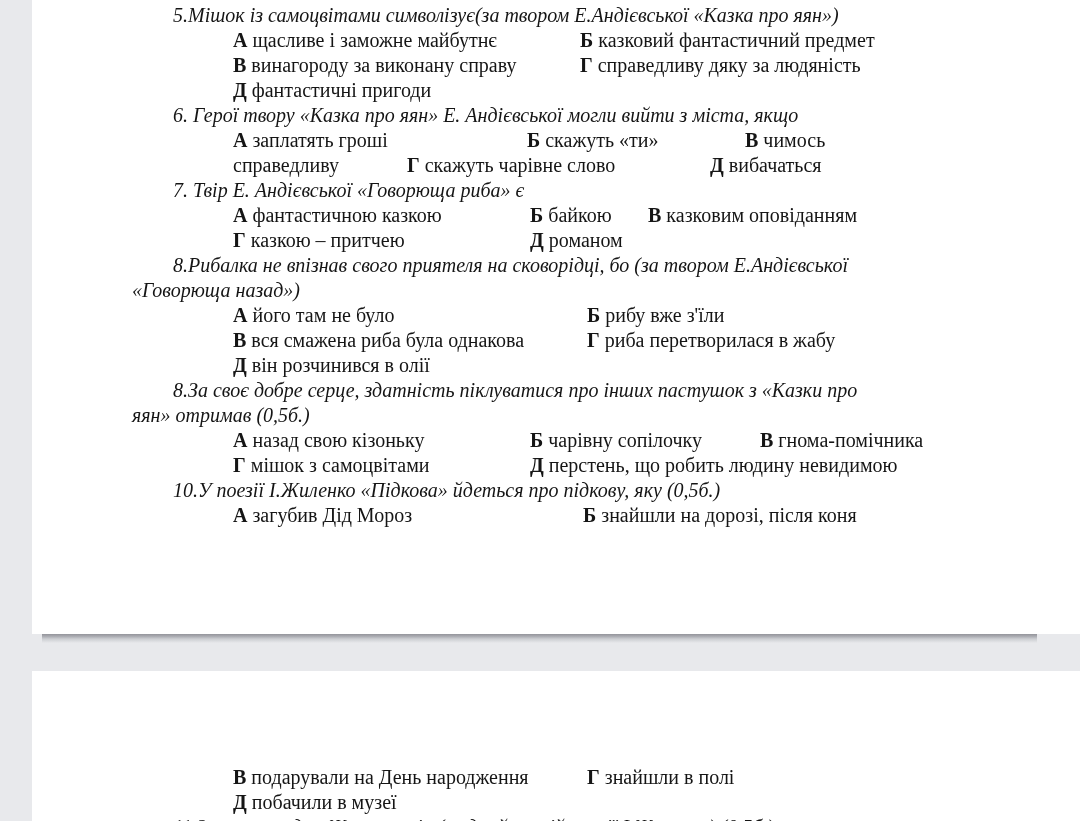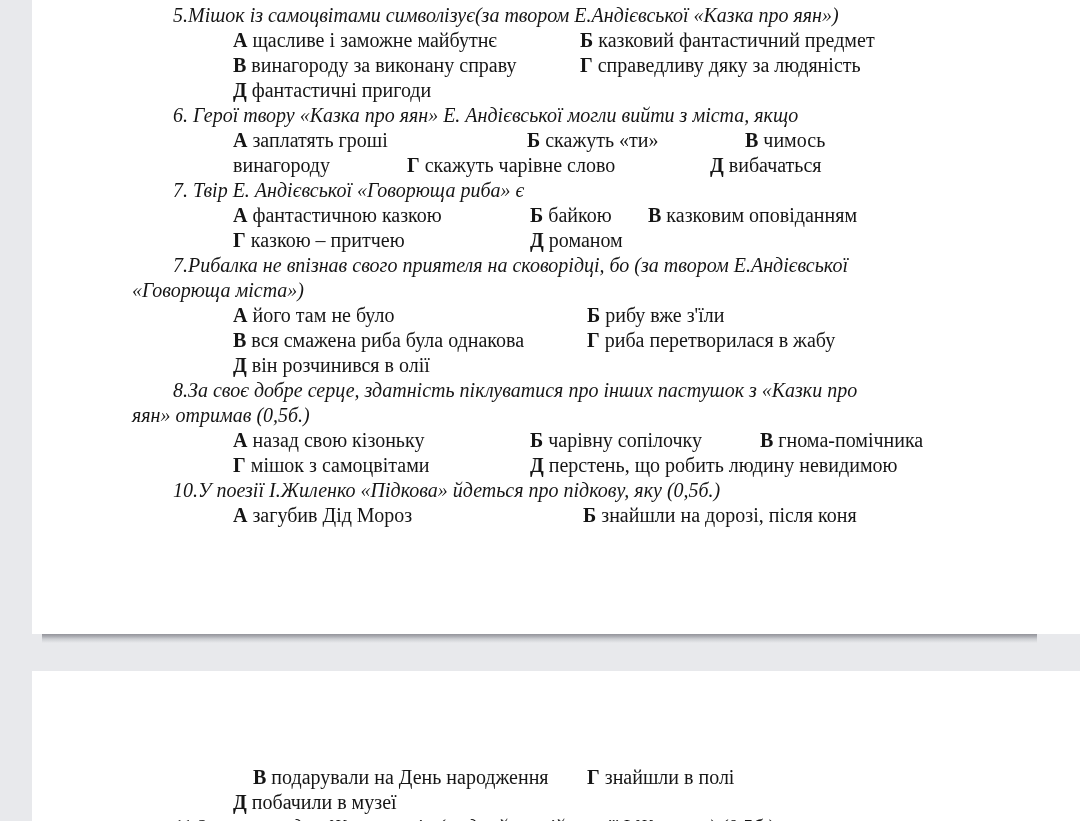--- a/index.html
+++ b/index.html
@@ -64,41 +64,41 @@
     </div>
     <div class="line" style="top: 103px;">
       <span class="seg it" style="left: 141px;">6. Герої твору «Казка про яян» Е. Андієвської могли вийти з міста, якщо</span>
     </div>
     <div class="line" style="top: 128px;">
       <span class="seg" style="left: 201px;"><b>А</b> заплатять гроші</span>
       <span class="seg" style="left: 495px;"><b>Б</b> скажуть «ти»</span>
       <span class="seg" style="left: 713px; text-align: center;"><b>В</b> чимось</span>
     </div>
     <div class="line" style="top: 153px;">
-      <span class="seg" style="left: 201px;">винагороду</span>
+      <span class="seg" style="left: 201px;">справедливу</span>
       <span class="seg" style="left: 375px;"><b>Г</b> скажуть чарівне слово</span>
       <span class="seg" style="left: 678px;"><b>Д</b> вибачаться</span>
     </div>
     <div class="line" style="top: 178px;">
       <span class="seg it" style="left: 141px;">7. Твір Е. Андієвської «Говорюща риба» є</span>
     </div>
     <div class="line" style="top: 203px;">
       <span class="seg" style="left: 201px;"><b>А</b> фантастичною казкою</span>
       <span class="seg" style="left: 498px;"><b>Б</b> байкою</span>
       <span class="seg" style="left: 616px;"><b>В</b> казковим оповіданням</span>
     </div>
     <div class="line" style="top: 228px;">
       <span class="seg" style="left: 201px;"><b>Г</b> казкою – притчею</span>
       <span class="seg" style="left: 498px;"><b>Д</b> романом</span>
     </div>
     <div class="line" style="top: 253px;">
-      <span class="seg it" style="left: 141px;">7.Рибалка не впізнав свого приятеля на сковорідці, бо (за твором Е.Андієвської</span>
+      <span class="seg it" style="left: 141px;">8.Рибалка не впізнав свого приятеля на сковорідці, бо (за твором Е.Андієвської</span>
     </div>
     <div class="line" style="top: 278px;">
-      <span class="seg it" style="left: 100px;">«Говорюща міста»)</span>
+      <span class="seg it" style="left: 100px;">«Говорюща назад»)</span>
     </div>
     <div class="line" style="top: 303px;">
       <span class="seg" style="left: 201px;"><b>А</b> його там не було</span>
       <span class="seg" style="left: 555px;"><b>Б</b> рибу вже з'їли</span>
     </div>
     <div class="line" style="top: 328px; padding-left: 41px;">
       <span class="seg" style="left: 201px;"><b>В</b> вся смажена риба була однакова</span>
       <span class="seg" style="left: 555px;"><b>Г</b> риба перетворилася в жабу</span>
     </div>
     <div class="line" style="top: 353px;">
@@ -123,21 +123,21 @@
       <span class="seg it" style="left: 141px;">10.У поезії І.Жиленко «Підкова» йдеться про підкову, яку (0,5б.)</span>
     </div>
     <div class="line" style="top: 503px;">
       <span class="seg" style="left: 201px;"><b>А</b> загубив Дід Мороз</span>
       <span class="seg" style="left: 551px;"><b>Б</b> знайшли на дорозі, після коня</span>
     </div>
   </div>
 <div class="divider-shadow"></div>
 <div class="page page-2">
     <div class="line" style="top: 94px;">
-      <span class="seg" style="left: 201px; margin-left: 20px;"><b>В</b> подарували на День народження</span>
+      <span class="seg" style="left: 201px;"><b>В</b> подарували на День народження</span>
       <span class="seg" style="left: 555px;"><b>Г</b> знайшли в полі</span>
     </div>
     <div class="line" style="top: 119px;">
       <span class="seg" style="left: 201px;"><b>Д</b> побачили в музеї</span>
     </div>
     <div class="line" style="top: 144px;">
       <span class="seg it" style="left: 141px;">11.Звертання до «Жар-птиці» (в однойменній поезії І.Жиленко) (0,5б.)</span>
     </div>
   </div>
 

